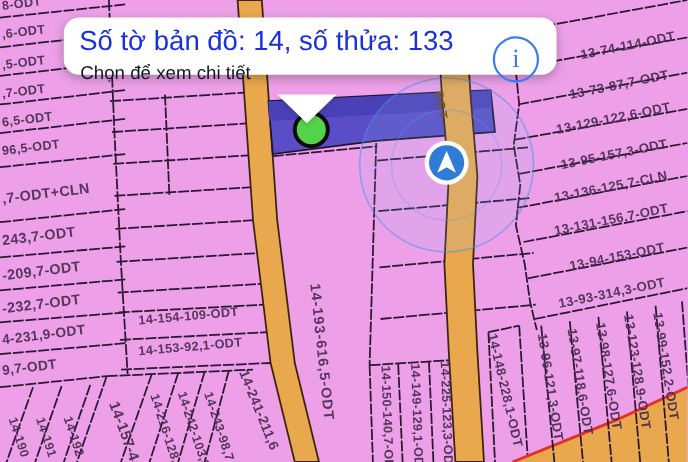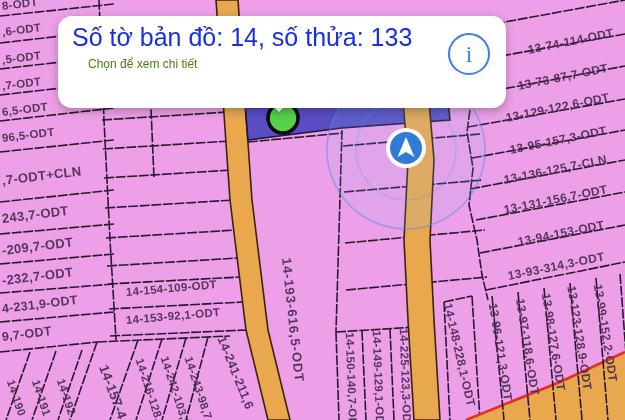--- a/index.html
+++ b/index.html
@@ -15,38 +15,38 @@
     white-space:nowrap;letter-spacing:.3px;line-height:13px;
     transform-origin:left center;
   }
   .vlbl{
     position:absolute;z-index:3;
     font-size:11.5px;font-weight:bold;color:rgba(72,45,80,.92);
     white-space:nowrap;letter-spacing:.3px;line-height:13px;
     transform:translate(-50%,-50%) rotate(88deg);
   }
   .popup{
-    position:absolute;left:58px;top:16px;width:448px;height:92px;z-index:10;
+    position:absolute;left:58px;top:16px;width:448px;height:52px;z-index:10;
     background:#fff;border-radius:14px;
     box-shadow:0 3px 10px rgba(0,0,0,.28);
   }
   .popup-tail{
     position:absolute;left:252px;top:86px;z-index:9;
     width:0;height:0;
     border-left:27px solid transparent;border-right:27px solid transparent;
     border-top:26px solid #fff;
     filter:drop-shadow(0 2px 2px rgba(0,0,0,.15));
   }
   .popup-title{
     position:absolute;left:14px;top:7px;
     font-size:25px;color:#1830dd;white-space:nowrap;
   }
   .popup-sub{
-    position:absolute;left:30px;top:41px;
-    font-size:12px;color:#4d7c0f;white-space:nowrap;
+    position:absolute;left:15px;top:41px;
+    font-size:17px;color:#0f172a;white-space:nowrap;
   }
   .info-btn{
     position:absolute;right:16px;top:17px;width:38px;height:38px;
     border:2.6px solid #3b7bf2;border-radius:50%;
     display:flex;align-items:center;justify-content:center;
     color:#3b7bf2;font-size:24px;font-weight:normal;
     font-family:"Liberation Serif", serif;
   }
   .road-label{
     position:absolute;left:404px;top:82px;z-index:4;

